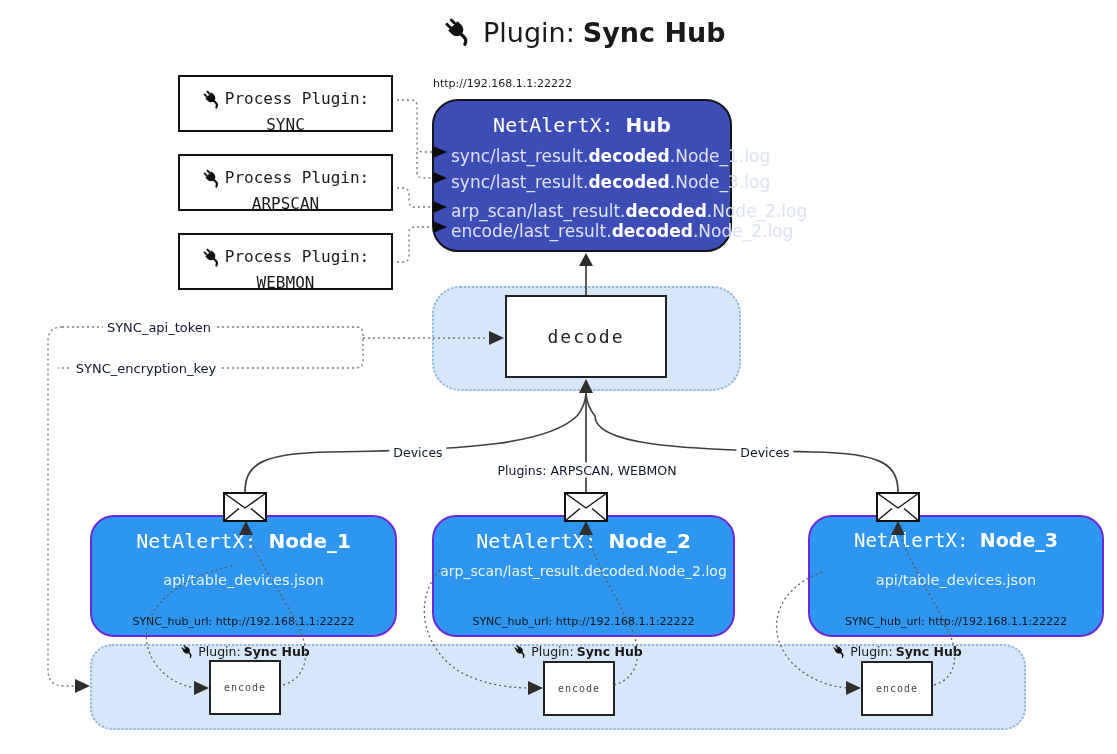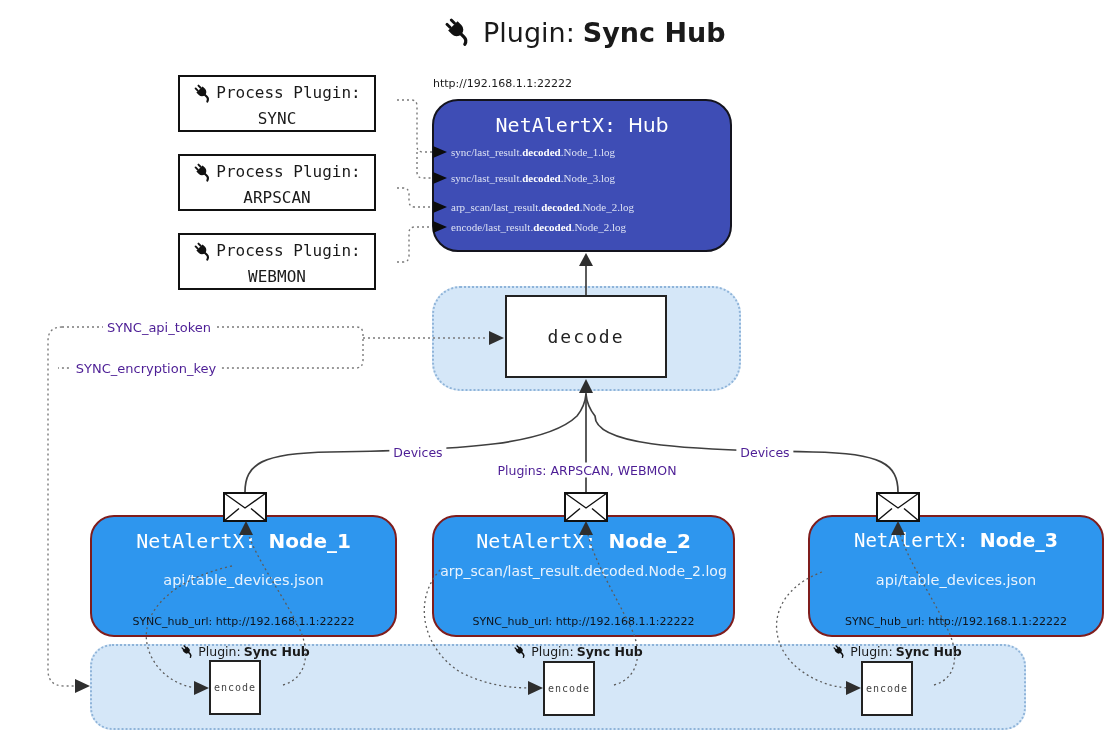--- a/index.html
+++ b/index.html
@@ -14,43 +14,43 @@
   #wires polygon.ah{fill:#2e2e2e;}
   #wires polygon.hub-ah{fill:#0c0c0c;}
   
   .panel{position:absolute;background:var(--panel-bg,#d5e7f8);border:2px dotted var(--panel-border,#8fb4d9);
          border-radius:26px;z-index:1;}
   
   #title{position:absolute;left:443px;top:16px;display:flex;align-items:center;gap:8px;
          font-size:27px;z-index:4;}
   #title .bold{font-weight:bold;}
   
-  .pbox{position:absolute;left:178px;width:198px;height:57px;background:#fff;border:2px solid #111;
-        z-index:3;text-align:center;font-size:16px;line-height:26px;padding-top:3px;box-sizing:border-box;}
+  .pbox{position:absolute;left:178px;width:215px;height:57px;background:#fff;border:2px solid #111;
+        z-index:3;text-align:center;font-size:16px;line-height:26px;padding-top:9px;box-sizing:border-box;}
   .pbox .l1{display:flex;align-items:center;justify-content:center;gap:2px;}
   
   #hub-url{position:absolute;left:433px;top:77px;width:300px;text-align:left;font-size:11px;z-index:4;}
   #hub{position:absolute;left:432px;top:99px;width:300px;height:153px;background:var(--hub-bg,#3e4db5);
        border:2px solid #14141e;border-radius:26px;z-index:3;box-sizing:border-box;color:#fff;}
   #hub .htitle{position:absolute;top:12px;left:0;width:100%;text-align:center;font-size:20px;color:#fff;}
-  #hub .htitle .bold{font-weight:normal;font-family:"DejaVu Sans",sans-serif;}
-  .hline{position:absolute;left:17px;font-size:11px;color:#dde2f4;white-space:nowrap;font-family:Liberation Serif, serif;}
+  #hub .htitle .bold{font-weight:bold;font-family:"DejaVu Sans",sans-serif;}
+  .hline{position:absolute;left:17px;font-size:17px;color:#dde2f4;white-space:nowrap;}
   .hline b{color:#fff;}
   
   #decode-panel{left:432px;top:286px;width:305px;height:101px;border-radius:28px;}
   .wbox{position:absolute;background:#fff;border:2px solid #222;z-index:3;display:flex;
         align-items:center;justify-content:center;color:#222;box-sizing:border-box;}
   #decode-box{left:505px;top:295px;width:162px;height:83px;font-size:18px;letter-spacing:2px;}
-  .encode-box{width:52px;height:55px;font-size:10px;letter-spacing:1px;color:#444;}
-  
-  .lbl{position:absolute;background:#fff;padding:0 4px;font-size:13px;color:#4c1d95;z-index:7;white-space:nowrap;
+  .encode-box{width:72px;height:55px;font-size:10px;letter-spacing:1px;color:#444;}
+  
+  .lbl{position:absolute;background:#fff;padding:0 4px;font-size:13px;color:#0f172a;z-index:7;white-space:nowrap;
        transform:translate(-50%,-50%);}
   .lbl.small{font-size:12.5px;}
   
-  .node{position:absolute;top:515px;height:122px;background:var(--node-bg,#2e96ee);border:2px solid #7f1d1d;
+  .node{position:absolute;top:515px;height:122px;background:var(--node-bg,#2e96ee);border:2px solid #6d28d9;
         border-radius:24px;z-index:3;box-sizing:border-box;color:#fff;}
   .node .ntitle{position:absolute;top:12px;left:0;width:100%;text-align:center;font-size:20px;white-space:nowrap;}
   .node .ntitle .bold{font-weight:bold;font-family:"DejaVu Sans",sans-serif;}
   .node .nfile{position:absolute;left:0;width:100%;text-align:center;font-size:14.5px;color:#e9f3fd;white-space:nowrap;}
   .node .nurl{position:absolute;bottom:7px;left:0;width:100%;text-align:center;font-size:11px;color:#10151b;}
   .env{position:absolute;top:492px;width:44px;height:30px;z-index:5;}
   
   #band{left:90px;top:644px;width:932px;height:82px;border-radius:22px;}
   .band-lbl{position:absolute;top:644px;display:flex;align-items:center;gap:3px;font-size:12.5px;z-index:4;
             transform:translateX(-50%);white-space:nowrap;}

